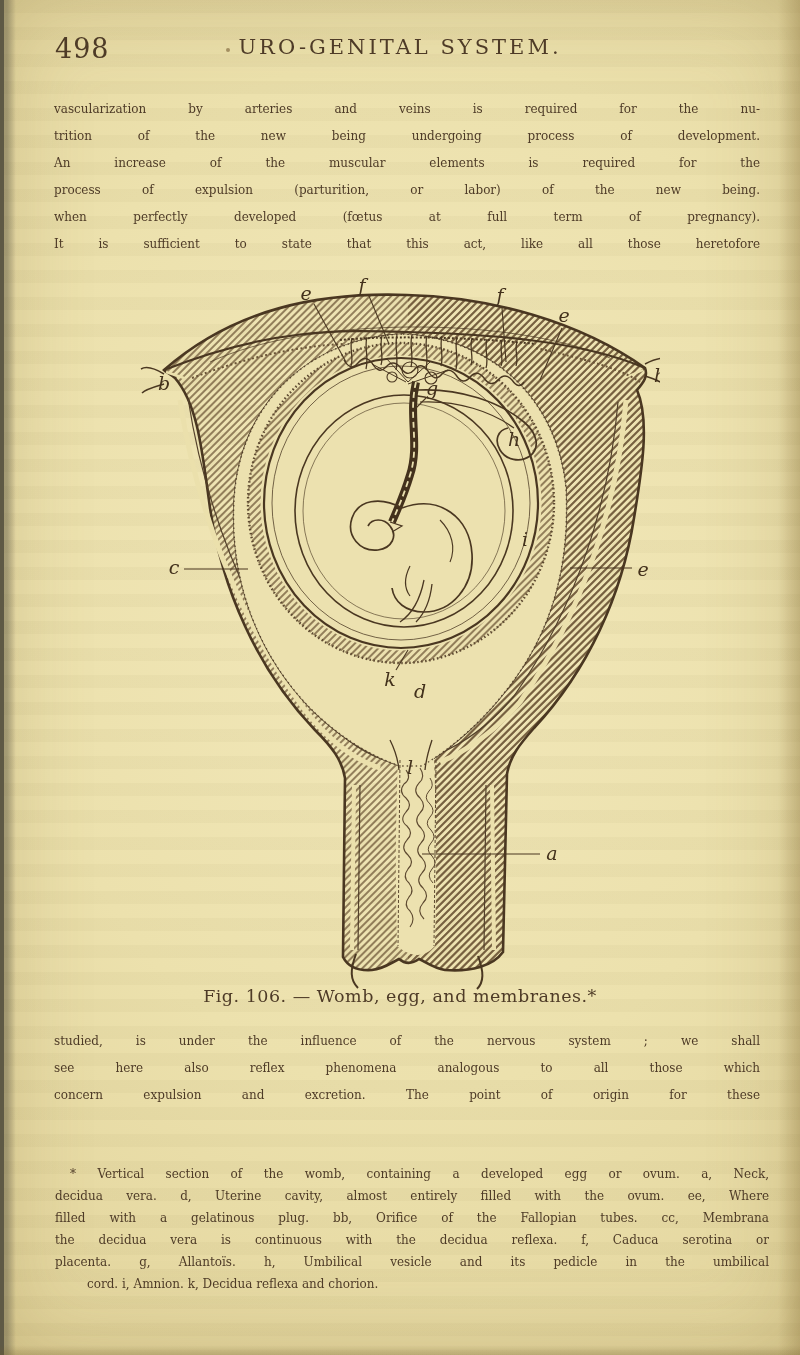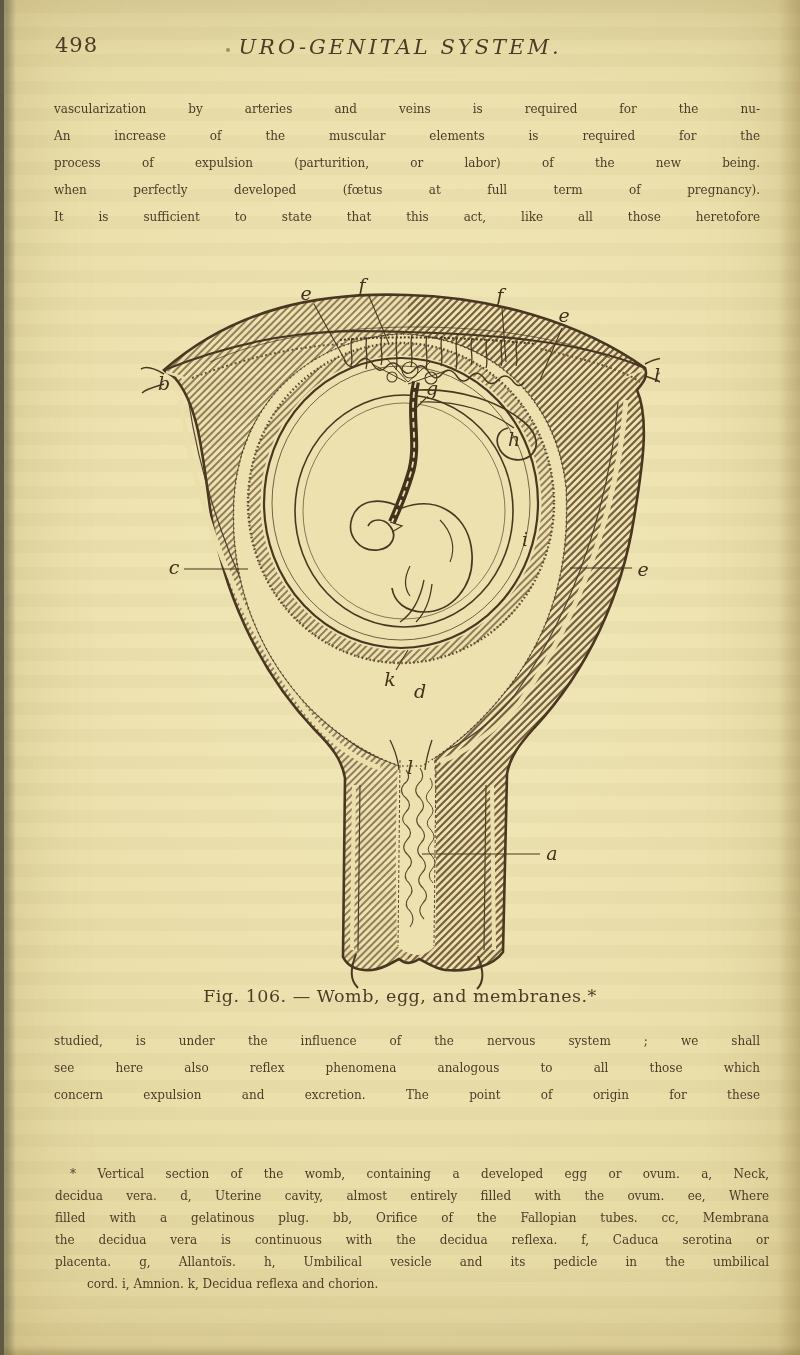--- a/index.html
+++ b/index.html
@@ -9,23 +9,23 @@
         box-shadow:inset 0 0 90px rgba(140,115,55,.30);
         font-family:"DejaVu Serif", serif;color:#4e3b27;overflow:hidden;}
   .ghost{position:absolute;inset:0;pointer-events:none;
         background:repeating-linear-gradient(180deg, rgba(120,106,52,0.045) 0 13px, rgba(0,0,0,0) 13px 27px);}
   .edge-left{position:absolute;left:0;top:0;width:16px;height:1355px;
         background:linear-gradient(90deg,#5e5945 0 4px, rgba(94,89,69,.45) 4px 7px, rgba(94,89,69,0) 16px);}
   .edge-right{position:absolute;right:0;top:0;width:22px;height:1355px;
         background:linear-gradient(270deg, rgba(125,100,45,.28), rgba(125,100,45,0));}
   .edge-bottom{position:absolute;left:0;bottom:0;width:800px;height:10px;
         background:linear-gradient(0deg, rgba(110,90,40,.25), rgba(110,90,40,0));}
-  .pageno{position:absolute;left:55px;top:33px;font-size:21px;letter-spacing:1px;}
+  .pageno{position:absolute;left:55px;top:33px;font-size:27px;letter-spacing:1px;}
   .running-head{position:absolute;left:0;top:35px;width:800px;text-align:center;
-        font-style:italic;font-size:21px;letter-spacing:3px;}
+        font-size:21px;letter-spacing:3px;}
   .para{position:absolute;left:54px;width:706px;font-size:12px;line-height:27px;}
   .p1{top:96px;}
   .p2{top:1028px;}
   .line{text-align:justify;text-align-last:justify;white-space:normal;}
   .footnote{position:absolute;left:55px;top:1163px;width:714px;font-size:12px;line-height:22px;}
   .footnote .line.short{text-align-last:left;margin-left:32px;}
   .fn-indent{text-indent:15px;}
   .fig{position:absolute;left:140px;top:270px;width:520px;height:720px;}
   .caption{position:absolute;left:0;top:986px;width:800px;text-align:center;font-size:17.5px;letter-spacing:.5px;}
   .speck{position:absolute;width:4px;height:4px;border-radius:50%;background:rgba(110,80,40,.55);}
@@ -36,20 +36,21 @@
 
 <div class="page">
   <div class="ghost"></div>
 
   <div class="pageno">498</div>
   <div class="running-head">URO-GENITAL SYSTEM.</div>
   <div class="speck" style="left:226px;top:48px;"></div>
 
   <div class="para p1">
     <div class="line">vascularization by arteries and veins is required for the nu-</div>
+    <div class="line">trition of the new being undergoing process of development.</div>
     <div class="line">An increase of the muscular elements is required for the</div>
     <div class="line">process of expulsion (parturition, or labor) of the new being.</div>
     <div class="line">when perfectly developed (fœtus at full term of pregnancy).</div>
     <div class="line">It is sufficient to state that this act, like all those heretofore</div>
   </div>
 
   <svg class="fig" viewBox="0 0 520 720" width="520" height="720">
     <defs>
       <pattern id="phL" width="5" height="5" patternUnits="userSpaceOnUse" patternTransform="rotate(45)">
         <line x1="1" y1="0" x2="1" y2="5" stroke="#6b5334" stroke-width="1.4"></line>

